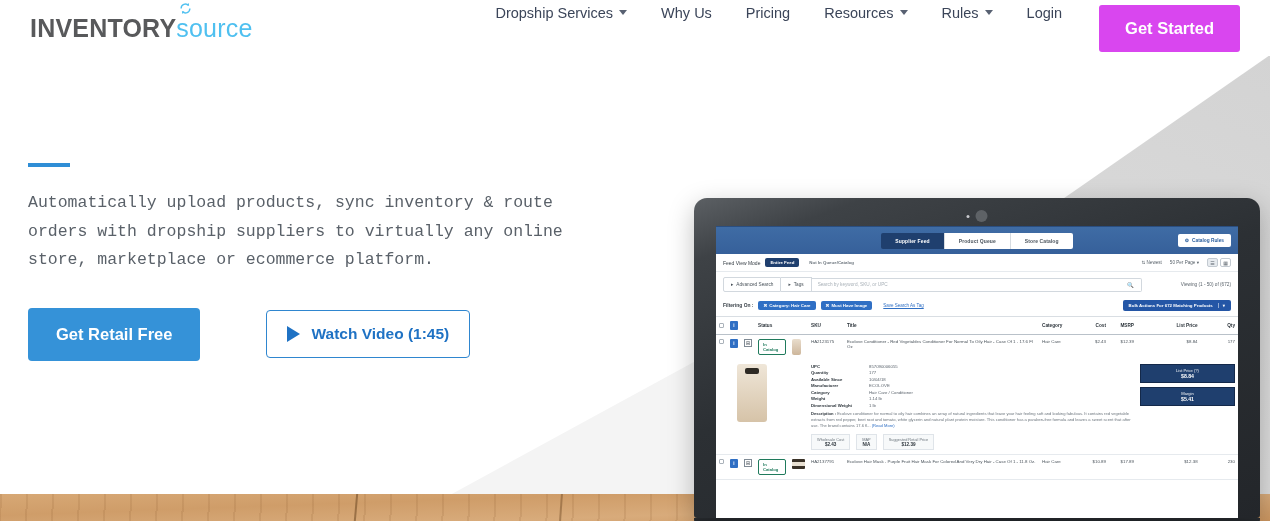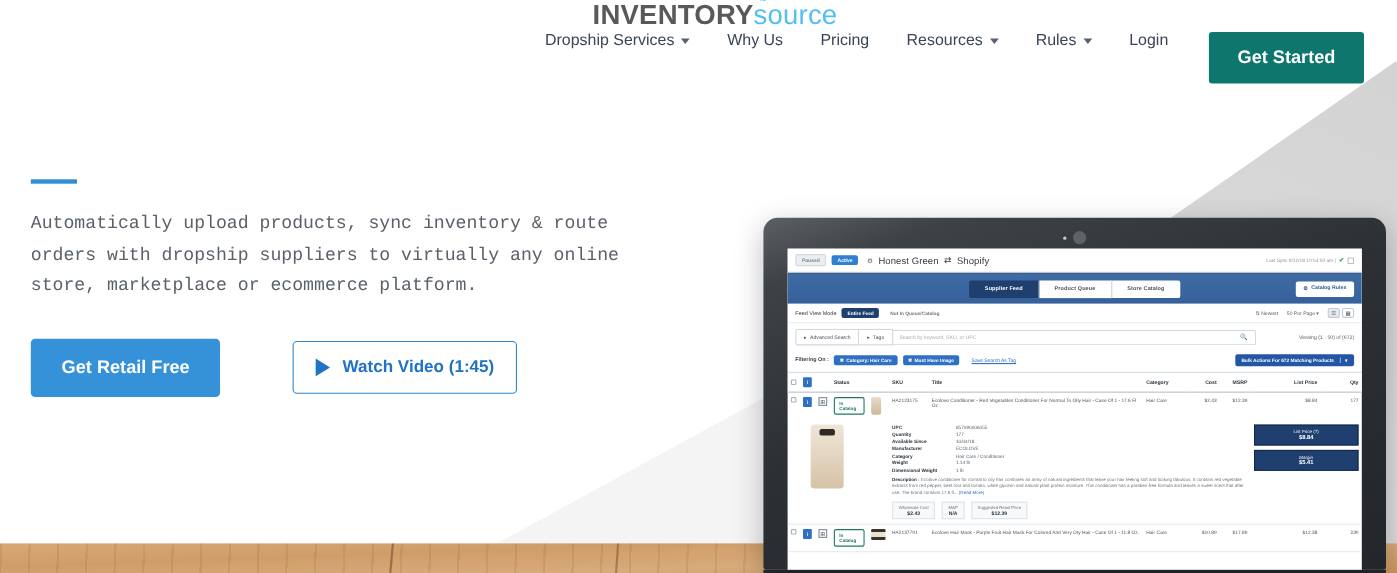--- a/index.html
+++ b/index.html
@@ -35,37 +35,37 @@
     background:#6c4723; opacity:.55; transform: skewX(-5deg);
   }
   .desk::after {
     content:""; position:absolute; left:560px; top:0; width:2px; height:27px;
     background:#6c4723; opacity:.45; transform: skewX(-4deg);
   }
 
   
   .header {
     position: relative; z-index: 5; height: 56px; display: flex; align-items: center;
-    padding: 0 0 0 30px; background: #fff; flex-direction: column;
+    padding: 0 0 0 30px; background: #fff;
   }
   .logo { display:flex; align-items:baseline; letter-spacing:-.3px; }
   .logo .t1 { font-size: 25px; font-weight: 700; color: #58595b; letter-spacing:.2px;}
   .logo .t2 { font-size: 25px; font-weight: 400; color: #4fc0f0; letter-spacing:.2px;}
   .logo .oWrap { position: relative; display:inline-block; }
 
   .nav { margin-left: auto; display: flex; align-items: flex-start; gap: 0; }
   .nav a {
     color: #3b4559; font-size: 14.5px; text-decoration: none;
     padding: 0 17px; display:flex; align-items:center; gap:6px; white-space:nowrap;
   }
   .caret { display:inline-block; width:0;height:0;border-left:4px solid transparent;
            border-right:4px solid transparent;border-top:5px solid #3b4559; opacity:.85; }
   .cta-top {
     margin-left: 20px; margin-right: 30px;
-    background: #0f766e; color: #fff; font-size: 16.5px; font-weight: 700;
+    background: #d946ef; color: #fff; font-size: 16.5px; font-weight: 700;
     padding: 14px 26px; border: none; border-radius: 3px; cursor: pointer;
     white-space: nowrap; font-family: inherit;
   }
 
   
   .hero { position: relative; z-index: 4; padding-left: 28px; padding-top: 84px; width: 620px; }
   .hero h1 {
     font-size: 34.5px; font-weight: 300; color: #4a4f55; line-height: 1.31;
     letter-spacing: -.2px;
   }
@@ -275,33 +275,20 @@
   <div class="laptop">
     <div class="lid" style="position:relative;">
       <div class="cam">
           <i></i>
           <b></b>
         </div>
 
       <div class="screen">
         <div class="app">
 
-          <div class="app-top">
-            <span class="pill off">Paused</span>
-            <span class="pill on">Active</span>
-            <span class="gear">⚙</span>
-            <span class="storetitle">Honest Green</span>
-            <span class="swap">⇄</span>
-            <span class="storetitle">Shopify</span>
-            <span class="lastsync">
-              <span>Last Sync 9/12/18 10:54:50 am |</span>
-              <span class="check">✔</span>
-              <span class="sqicon"></span>
-            </span>
-          </div>
 
           <div class="app-tabbar">
             <div class="tabs">
               <div class="tab active">Supplier Feed</div>
               <div class="tab">Product Queue</div>
               <div class="tab">Store Catalog</div>
             </div>
             <div class="catrules">
               <span>⚙</span>
               <span>Catalog Rules</span>

